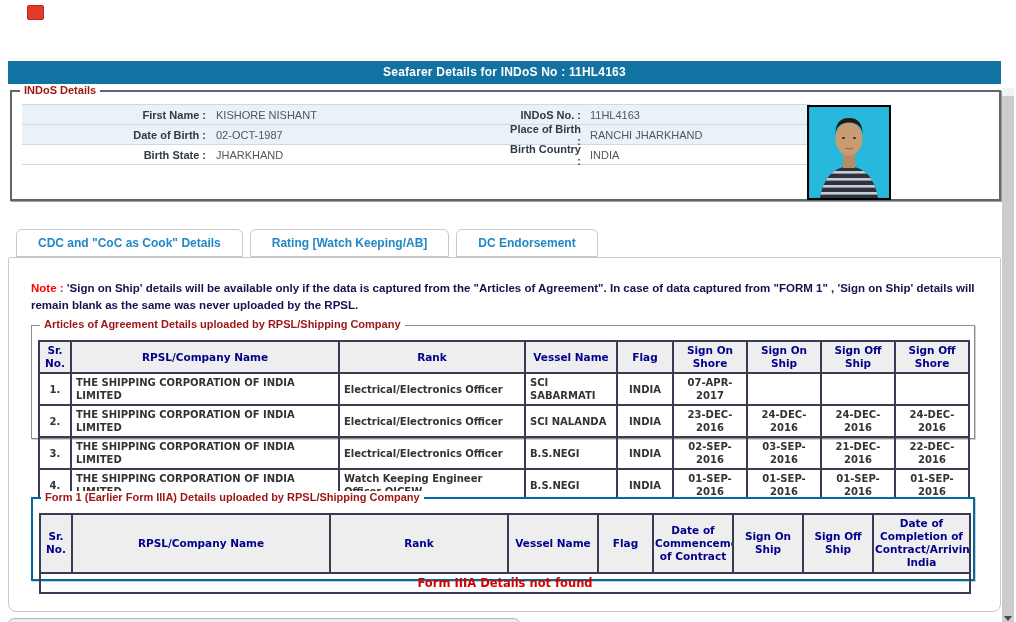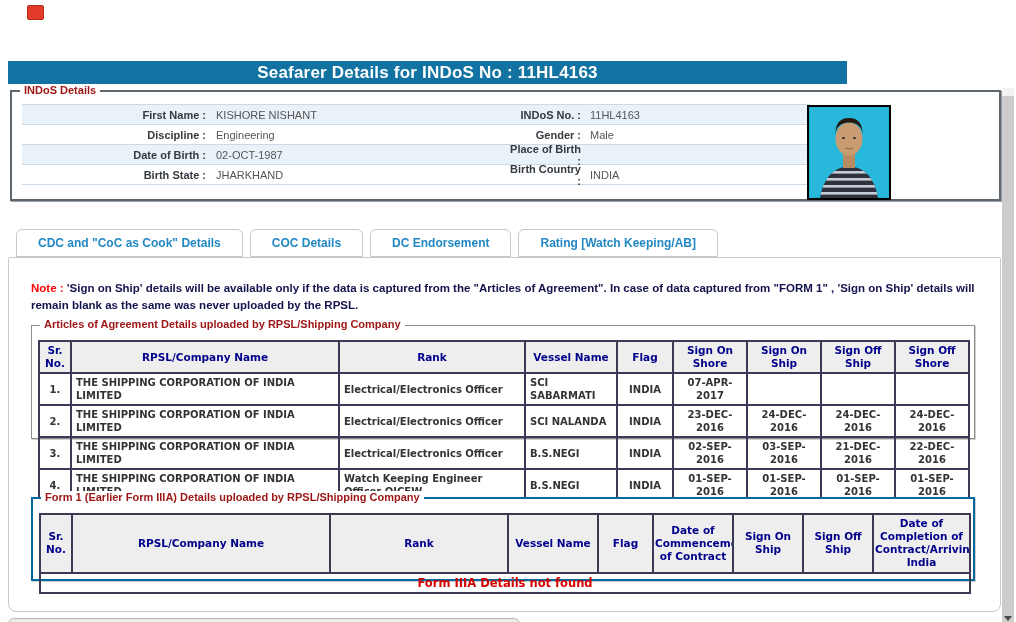--- a/index.html
+++ b/index.html
@@ -6,22 +6,22 @@
   html,body { background:#fff; }
   #screen {
     position:relative; width:1016px; height:622px; overflow:hidden;
     background:#ffffff; font-family:"Liberation Sans", sans-serif;
   }
   
   .broken-img { position:absolute; left:27px; top:5px; width:17px; height:15px;
     background:#e23b2a; border:1px solid #b52c1e; border-radius:2px; }
 
   
-  .title-bar { position:absolute; left:8px; top:61px; width:839px; height:23px;
-    background:#1273a2; color:#ffffff; font-size:17px; font-weight:bold;
+  .title-bar { position:absolute; left:8px; top:61px; width:993px; height:23px;
+    background:#1273a2; color:#ffffff; font-size:12px; font-weight:bold;
     text-align:center; line-height:23px; letter-spacing:.2px; }
 
   
   .fset { position:absolute; background:#fff; }
   .fset .legend { position:absolute; top:-8px; left:8px; background:#fff;
     padding:0 4px; color:#9c1414; font-weight:bold; font-size:11px; white-space:nowrap; }
   .indos { left:10px; top:90px; width:991px; height:111px;
     border:2px solid #5d656d; box-shadow:1px 1px 0 #9aa0a6; }
   .indos-rows { position:absolute; left:10px; top:12px; width:788px;
     border-top:1px solid #ccd9e6; }
@@ -96,30 +96,25 @@
 
   <div class="fset indos">
     <span class="legend">INDoS Details</span>
     <div class="indos-rows">
         <div class="info-row alt">
           <span class="lbl c1">First Name :</span>
           <span class="val v1">KISHORE NISHANT</span>
           <span class="lbl c2">INDoS No. :</span>
           <span class="val v2">11HL4163</span>
         </div>
-        <div class="info-row">
-          <span class="lbl c1">Discipline :</span>
-          <span class="val v1">Engineering</span>
-          <span class="lbl c2">Gender :</span>
-          <span class="val v2">Male</span>
-        </div>
         <div class="info-row alt">
           <span class="lbl c1">Date of Birth :</span>
           <span class="val v1">02-OCT-1987</span>
           <span class="lbl c2">Place of Birth :</span>
+          <span class="val v2">RANCHI JHARKHAND</span>
         </div>
         <div class="info-row">
           <span class="lbl c1">Birth State :</span>
           <span class="val v1">JHARKHAND</span>
           <span class="lbl c2">Birth Country :</span>
           <span class="val v2">INDIA</span>
         </div>
       </div>
     <div class="photo">
       <svg viewBox="0 0 80 91" preserveAspectRatio="none">
@@ -140,23 +135,22 @@
         <path d="M26.5 28 Q26 11 40 11 Q54 11 53.5 28 Q53 16 40 15.5 Q27 16 26.5 28 Z" fill="#241a12"></path>
         <ellipse cx="34.5" cy="31" rx="1.4" ry="1" fill="#2b2019"></ellipse>
         <ellipse cx="45.5" cy="31" rx="1.4" ry="1" fill="#2b2019"></ellipse>
         <path d="M36 41 Q40 43 44 41" stroke="#8a6547" stroke-width="1" fill="none"></path>
       </svg>
     </div>
   </div>
 
   <div class="tab-bar">
       <div class="tab">CDC and "CoC as Cook" Details</div>
-      <div class="tab">COC Details</div>
+      <div class="tab">Rating [Watch Keeping/AB]</div>
       <div class="tab">DC Endorsement</div>
-      <div class="tab">Rating [Watch Keeping/AB]</div>
     </div>
 
   <div class="content-box">
 
     <div class="note">
       <span class="note-label">Note :</span>
       <span>'Sign on Ship' details will be available only if the data is captured from the "Articles of Agreement". In case of data captured from "FORM 1" , 'Sign on Ship' details will remain blank as the same was never uploaded by the RPSL.</span>
     </div>
 
     <div class="fset aoa-fieldset">

